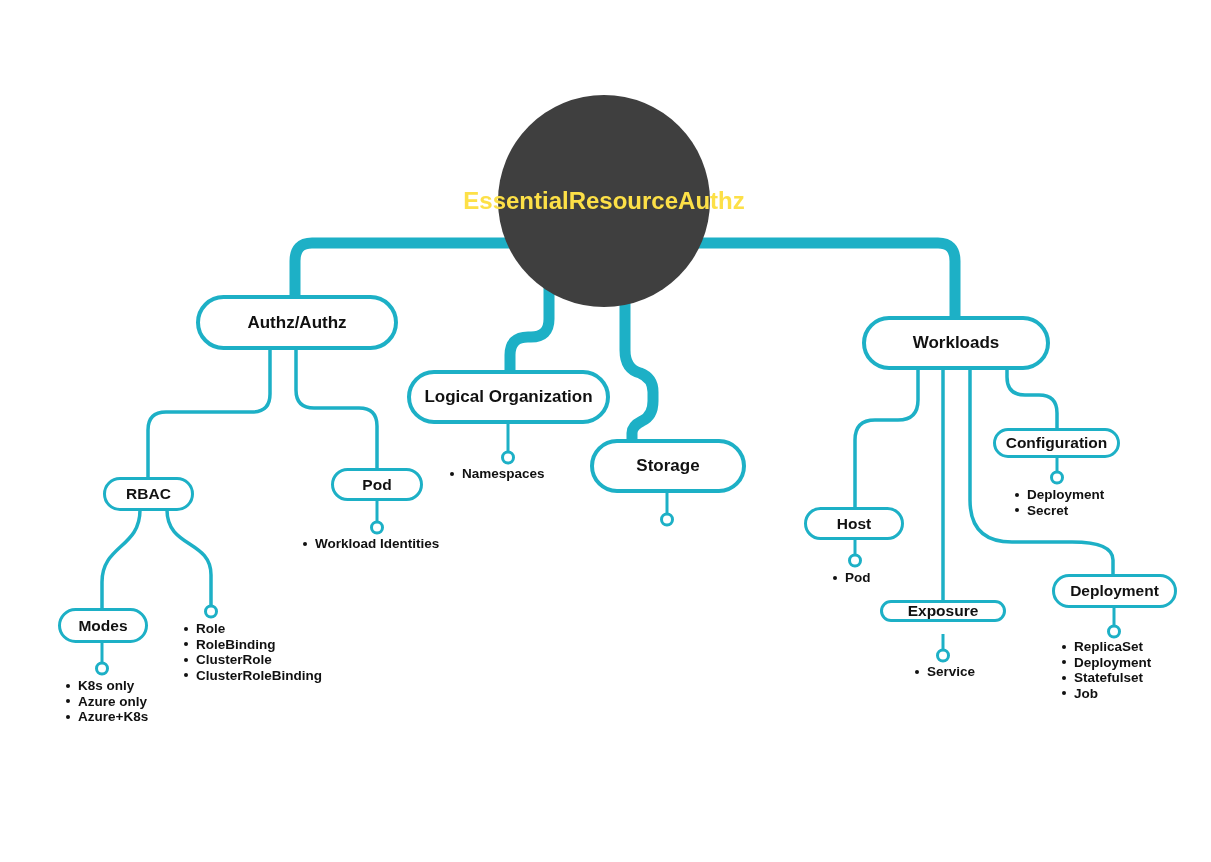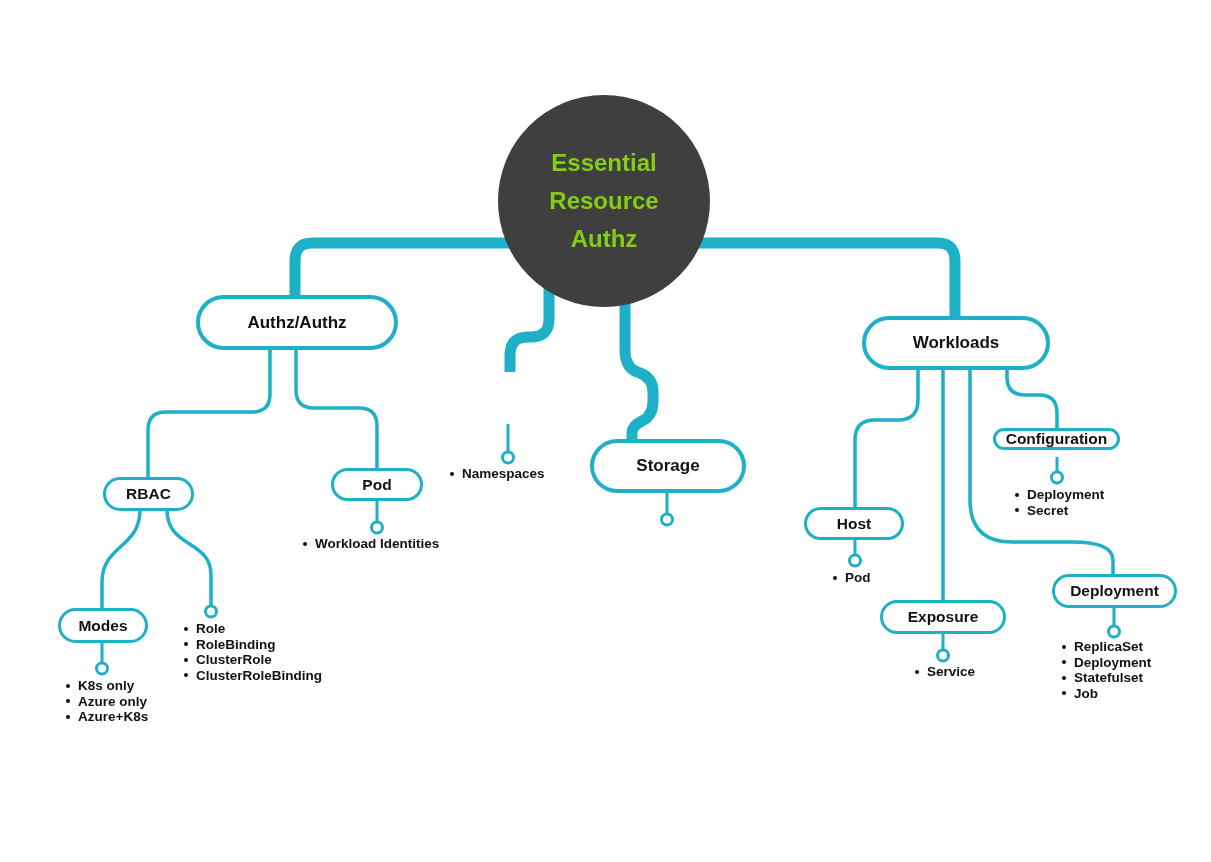--- a/index.html
+++ b/index.html
@@ -24,40 +24,40 @@
     position:absolute;z-index:2;background:#ffffff;
     border:3.5px solid var(--accent);
     display:flex;align-items:center;justify-content:center;
     font-weight:bold;color:var(--text);text-align:center;
   }
   .node.big{border-width:4px;border-radius:28px;font-size:17px;}
   .node.small{border-radius:18px;font-size:15.5px;}
 
   .center-circle{
     position:absolute;z-index:2;background:var(--center_bg);border-radius:50%;
-    display:flex;flex-direction:column;align-items:center;justify-content:center;
-    color:#84cc16;font-weight:bold;font-size:24px;line-height:38px;text-align:center;
+    display:flex;flex-direction:row;align-items:center;justify-content:center;
+    color:#fde047;font-weight:bold;font-size:24px;line-height:38px;text-align:center;
   }
 
   .blist{position:absolute;z-index:2;color:var(--text);font-weight:bold;font-size:13.5px;line-height:15.5px;}
   .brow{display:flex;align-items:center;}
   .dot{width:4px;height:4px;background:var(--text);border-radius:50%;margin-right:8px;flex:0 0 auto;}
 
   
   .pos-center{left:498px;top:95px;width:212px;height:212px;}
   .pos-authz{left:196px;top:295px;width:202px;height:55px;}
   .pos-workloads{left:862px;top:316px;width:188px;height:54px;}
   .pos-logical{left:407px;top:370px;width:203px;height:54px;}
   .pos-storage{left:590px;top:439px;width:156px;height:54px;}
   .pos-rbac{left:103px;top:477px;width:91px;height:34px;}
   .pos-pod{left:331px;top:468px;width:92px;height:33px;}
   .pos-modes{left:58px;top:608px;width:90px;height:35px;}
   .pos-host{left:804px;top:507px;width:100px;height:33px;}
-  .pos-exposure{left:880px;top:600px;width:126px;height:34px;}
-  .pos-config{left:993px;top:428px;width:127px;height:22px;border-radius:15px;}
+  .pos-exposure{left:880px;top:600px;width:126px;height:22px;}
+  .pos-config{left:993px;top:428px;width:127px;height:30px;border-radius:15px;}
   .pos-deploy{left:1052px;top:574px;width:125px;height:34px;}
 
   
   .pos-wi-list{left:303px;top:536px;}
   .pos-ns-list{left:450px;top:466px;}
   .pos-storage-list{left:576px;top:529px;}
   .pos-roles-list{left:184px;top:621px;}
   .pos-modes-list{left:66px;top:678px;}
   .pos-hostpod-list{left:833px;top:570px;}
   .pos-service-list{left:915px;top:664px;}
@@ -117,20 +117,23 @@
     <span>Resource</span>
     <span>Authz</span>
   </div>
 
   <div class="node big pos-workloads">
     <span>Workloads</span>
   </div>
   <div class="node big pos-authz">
     <span>Authz/Authz</span>
   </div>
+  <div class="node big pos-logical">
+    <span>Logical Organization</span>
+  </div>
   <div class="node big pos-storage">
     <span>Storage</span>
   </div>
 
   <div class="node small pos-rbac">
     <span>RBAC</span>
   </div>
   <div class="node small pos-pod">
     <span>Pod</span>
   </div>

